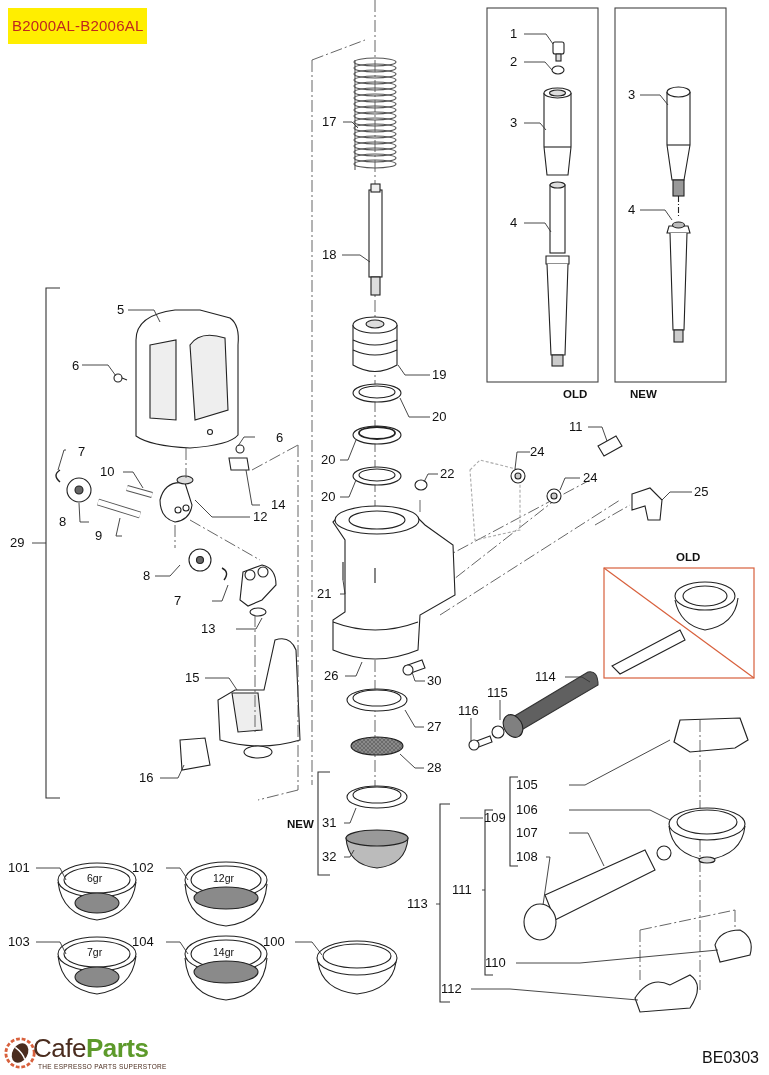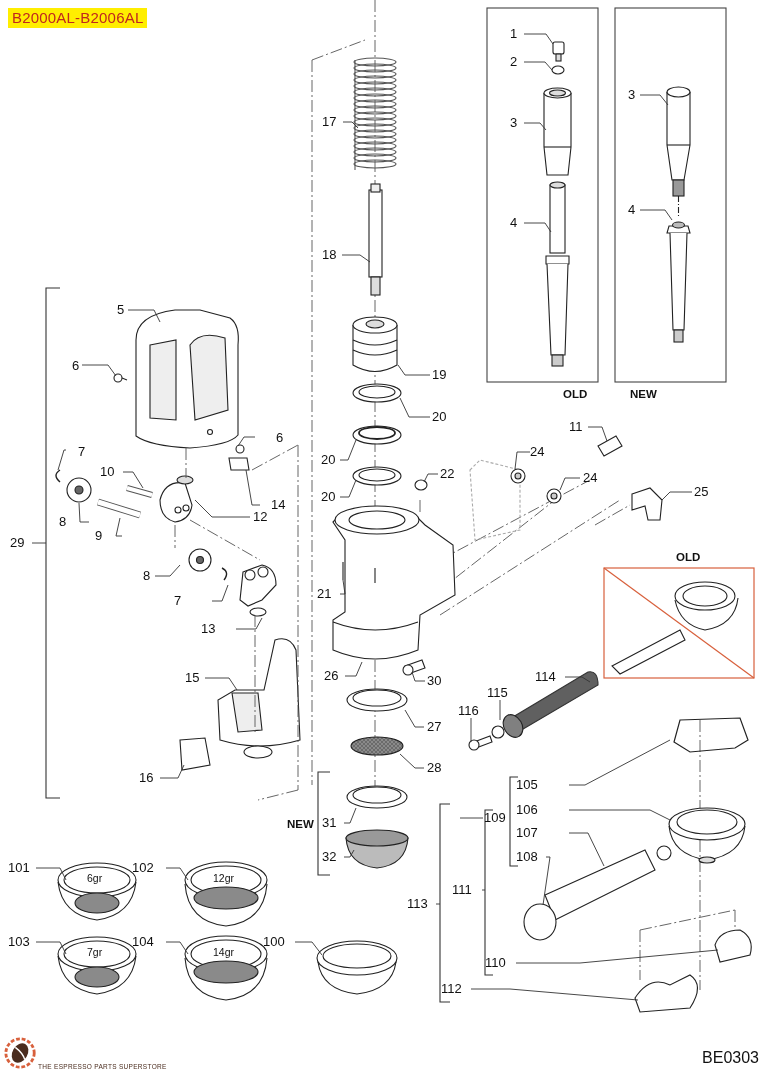--- a/index.html
+++ b/index.html
@@ -1,18 +1,18 @@
 <!DOCTYPE html>
 <html><head>
 <meta charset="utf-8">
 <style>
   html,body{margin:0;padding:0;background:#fff;}
   body{width:769px;height:1075px;position:relative;overflow:hidden;font-family:"Liberation Sans",sans-serif;color:#1a1a1a;}
   #stage{position:absolute;left:0;top:0;width:769px;height:1075px;}
-  .title-badge{position:absolute;left:8px;top:8px;height:20px;padding:0 4px;background:#ffee00;color:#c0281e;font-size:15px;line-height:20px;letter-spacing:0.2px;}
+  .title-badge{position:absolute;left:8px;top:8px;height:20px;padding:8px 4px;background:#ffee00;color:#c0281e;font-size:15px;line-height:20px;letter-spacing:0.2px;}
   .logo{position:absolute;left:4px;top:1036px;width:160px;height:36px;}
   .logo-text{position:absolute;left:33px;top:1033px;font-size:26px;letter-spacing:-0.5px;line-height:30px;}
   .logo-cafe{color:#4a2c1e;}
   .logo-parts{color:#5d9a2b;font-weight:bold;}
   .logo-tag{position:absolute;left:38px;top:1063px;font-size:6.5px;color:#4a2c1e;letter-spacing:0.3px;}
   .code{position:absolute;right:10px;bottom:8px;font-size:16px;color:#111;}
   .lbl{font-family:"Liberation Sans",sans-serif;font-size:13px;fill:#111;}
   .lblb{font-family:"Liberation Sans",sans-serif;font-size:11.5px;font-weight:bold;fill:#111;}
   .lbls{font-family:"Liberation Sans",sans-serif;font-size:10.5px;fill:#111;}
 </style>
@@ -397,15 +397,18 @@
       <text class="lbl" x="487" y="697">115</text>
       <text class="lbl" x="458" y="715">116</text>
     </g>
   </svg>
 
   <svg class="logo" viewBox="0 0 36 36" style="width:34px;height:34px;">
     <circle cx="17" cy="18" r="15" fill="none" stroke="#d8603c" stroke-width="3" stroke-dasharray="4 2"></circle>
     <ellipse cx="17" cy="18" rx="8" ry="11" fill="#4a2c1e" transform="rotate(30 17 18)"></ellipse>
     <path d="M12 12 Q20 18 22 25" stroke="#fff" stroke-width="1.5" fill="none"></path>
   </svg>
+  <div class="logo-text">
+    <span class="logo-cafe">Cafe</span><span class="logo-parts">Parts</span>
+  </div>
   <div class="logo-tag">THE ESPRESSO PARTS SUPERSTORE</div>
   <div class="code">BE0303</div>
 </div>
 
 </body></html>

